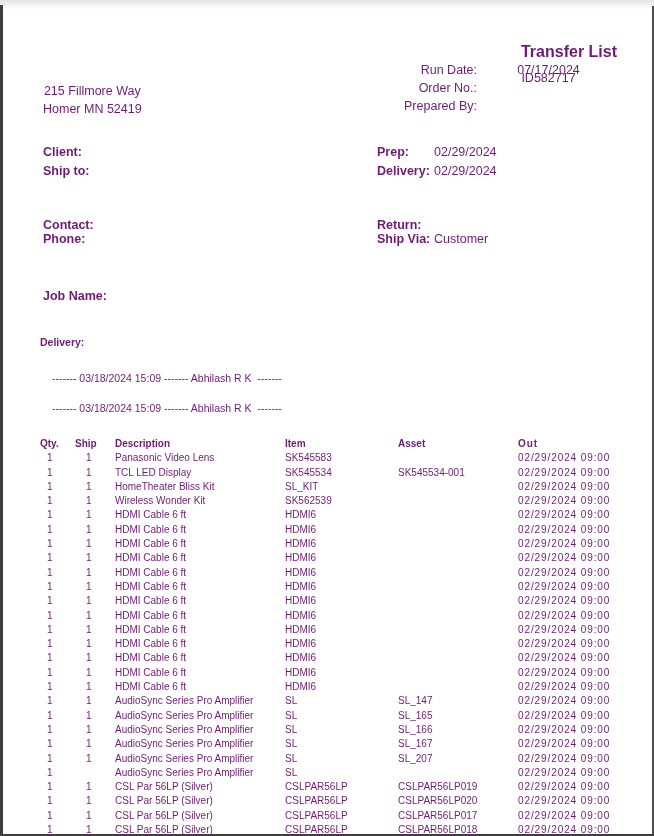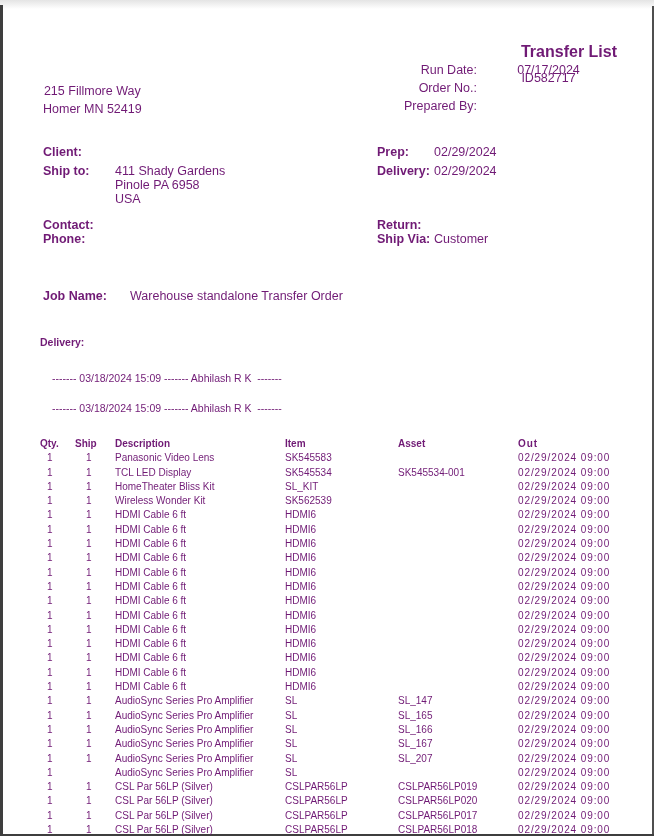--- a/index.html
+++ b/index.html
@@ -70,46 +70,40 @@
 
   <div class="abs addr" style="top:82px">
     <div>215 Fillmore Way</div>
     <div>Homer MN 52419</div>
   </div>
 
   <div class="abs lbl col-l" style="top:145px">Client:</div>
   <div class="abs val col-lv" style="top:145px"></div>
 
   <div class="abs lbl col-l" style="top:164px">Ship to:</div>
-  <div class="abs val col-lv multiline" style="top:164px">
-    <div>411 Shady Gardens</div>
-    <div>Pinole PA 6958</div>
-    <div>USA</div>
-  </div>
 
   <div class="abs lbl col-l" style="top:218px">Contact:</div>
   <div class="abs val col-lv" style="top:218px"></div>
 
   <div class="abs lbl col-l" style="top:232px">Phone:</div>
   <div class="abs val col-lv" style="top:232px"></div>
 
   <div class="abs lbl col-r" style="top:145px">Prep:</div>
   <div class="abs val col-rv" style="top:145px">02/29/2024</div>
 
   <div class="abs lbl col-r" style="top:164px">Delivery:</div>
   <div class="abs val col-rv" style="top:164px">02/29/2024</div>
 
   <div class="abs lbl col-r" style="top:218px">Return:</div>
   <div class="abs val col-rv" style="top:218px"></div>
 
   <div class="abs lbl col-r" style="top:232px">Ship Via:</div>
   <div class="abs val col-rv" style="top:232px">Customer</div>
 
   <div class="abs lbl col-l" style="top:289px">Job Name:</div>
-  <div class="abs val" style="top:289px; left:130px">Warehouse standalone Transfer Order</div>
 
   <div class="abs comments-label">Delivery:</div>
   <div class="abs comment-lines">
     <div> ------- 03/18/2024 15:09 ------- Abhilash R K  -------</div>
     <div> ------- 03/18/2024 15:09 ------- Abhilash R K  -------</div>
   </div>
 
   <div class="items">
     <table>
       <colgroup>

